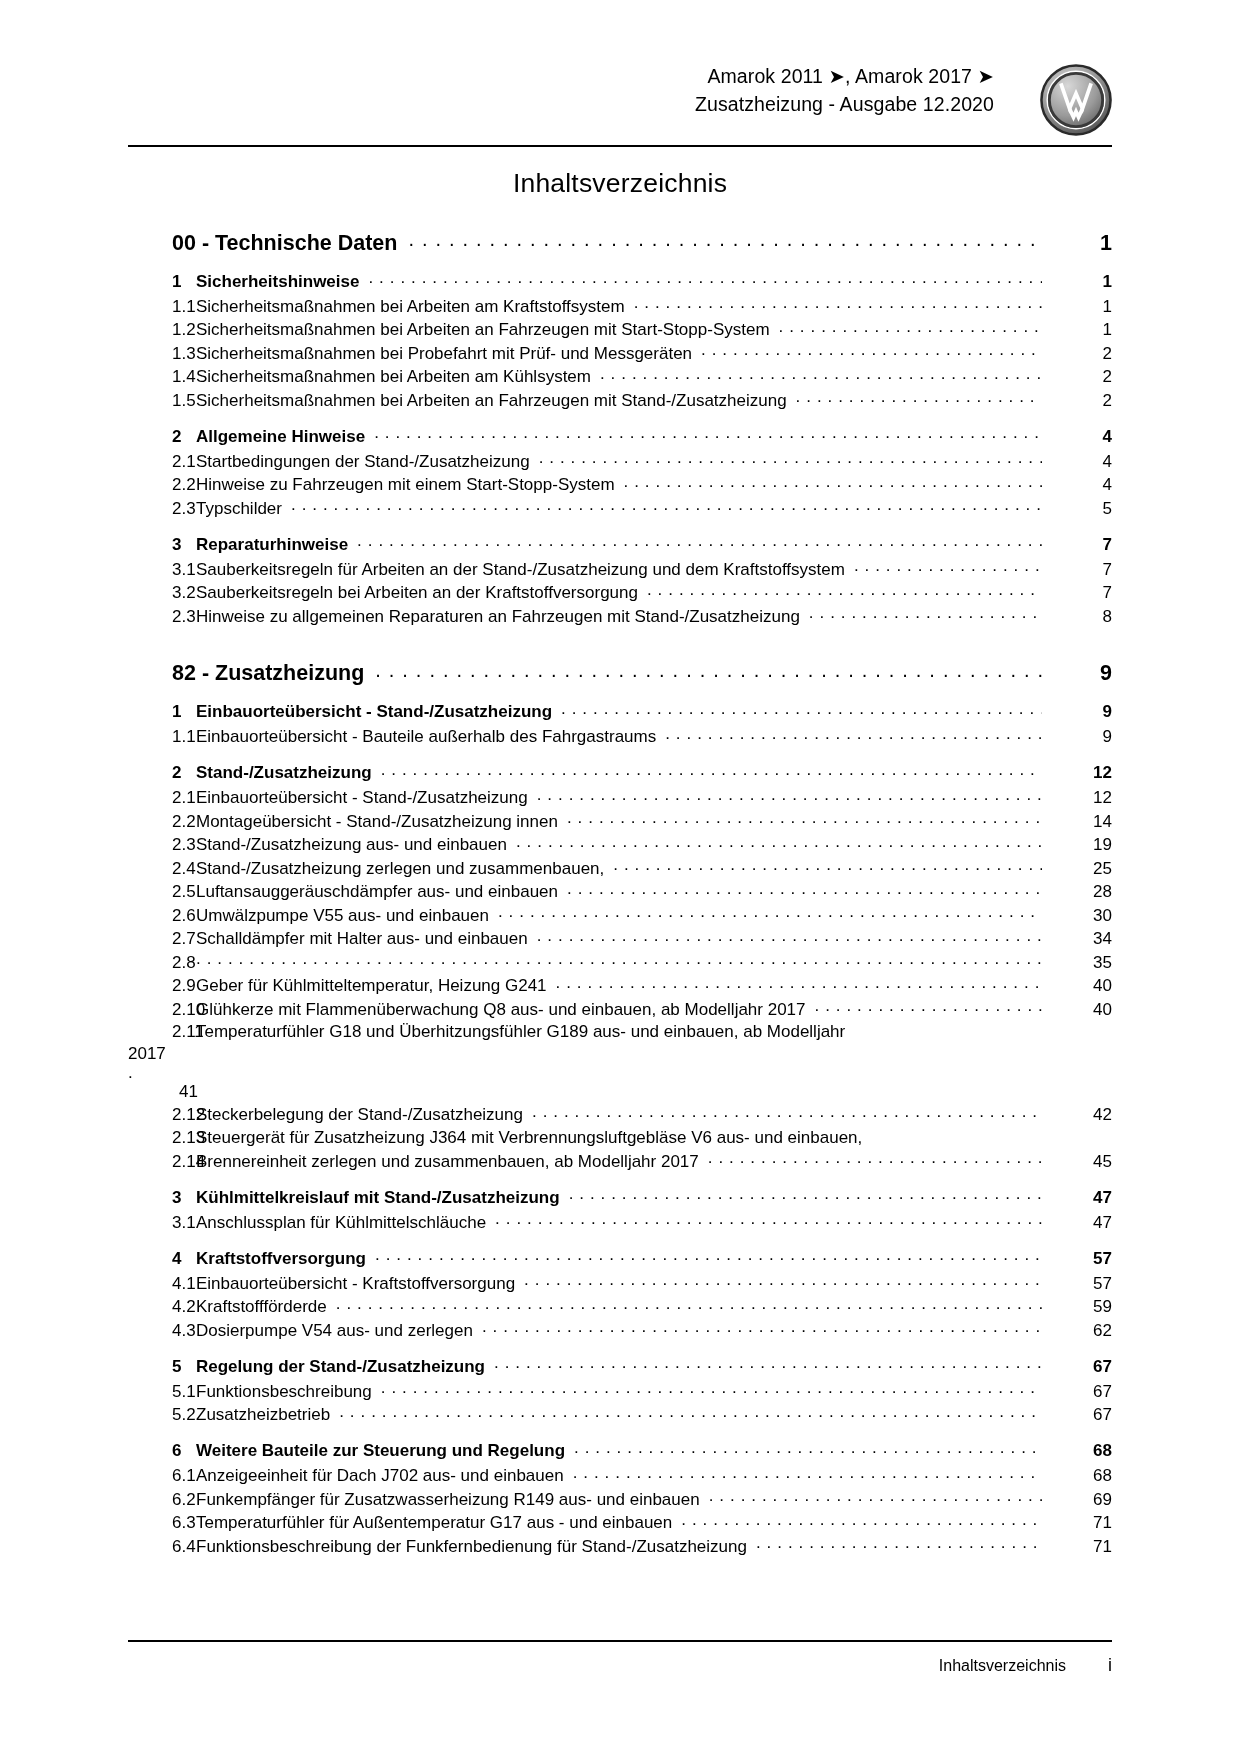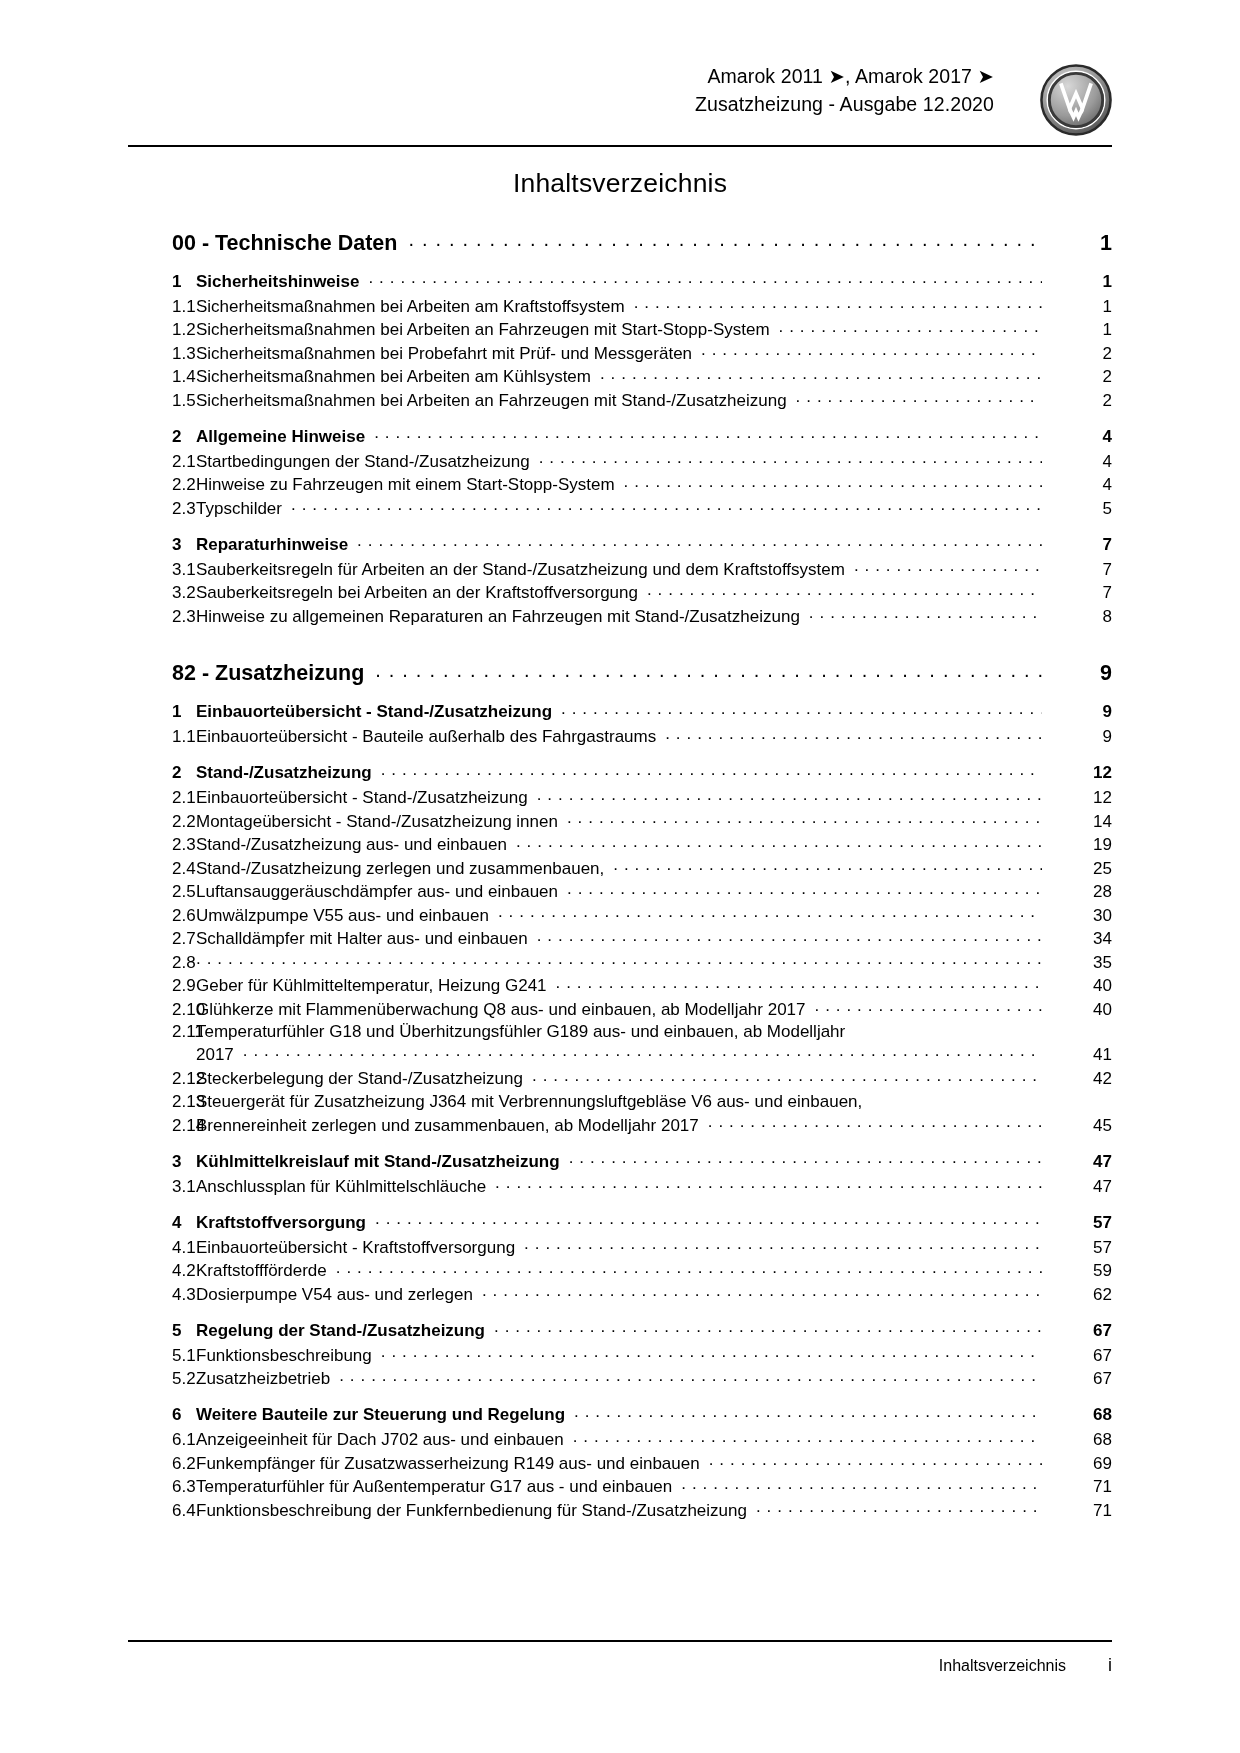--- a/index.html
+++ b/index.html
@@ -169,20 +169,21 @@
   }
   .row.multiline .r-title {
     max-width: 740px;
     white-space: normal;
     line-height: 1.28;
   }
   .ml-wrap {
     display: flex;
     width: 100%;
     align-items: baseline;
+    flex-direction: column;
   }
   .ml-wrap .r-num { visibility: hidden; }
 
   
   .footer-rule {
     position: absolute;
     left: 128px;
     top: 1640px;
     width: 984px;
     height: 0;

